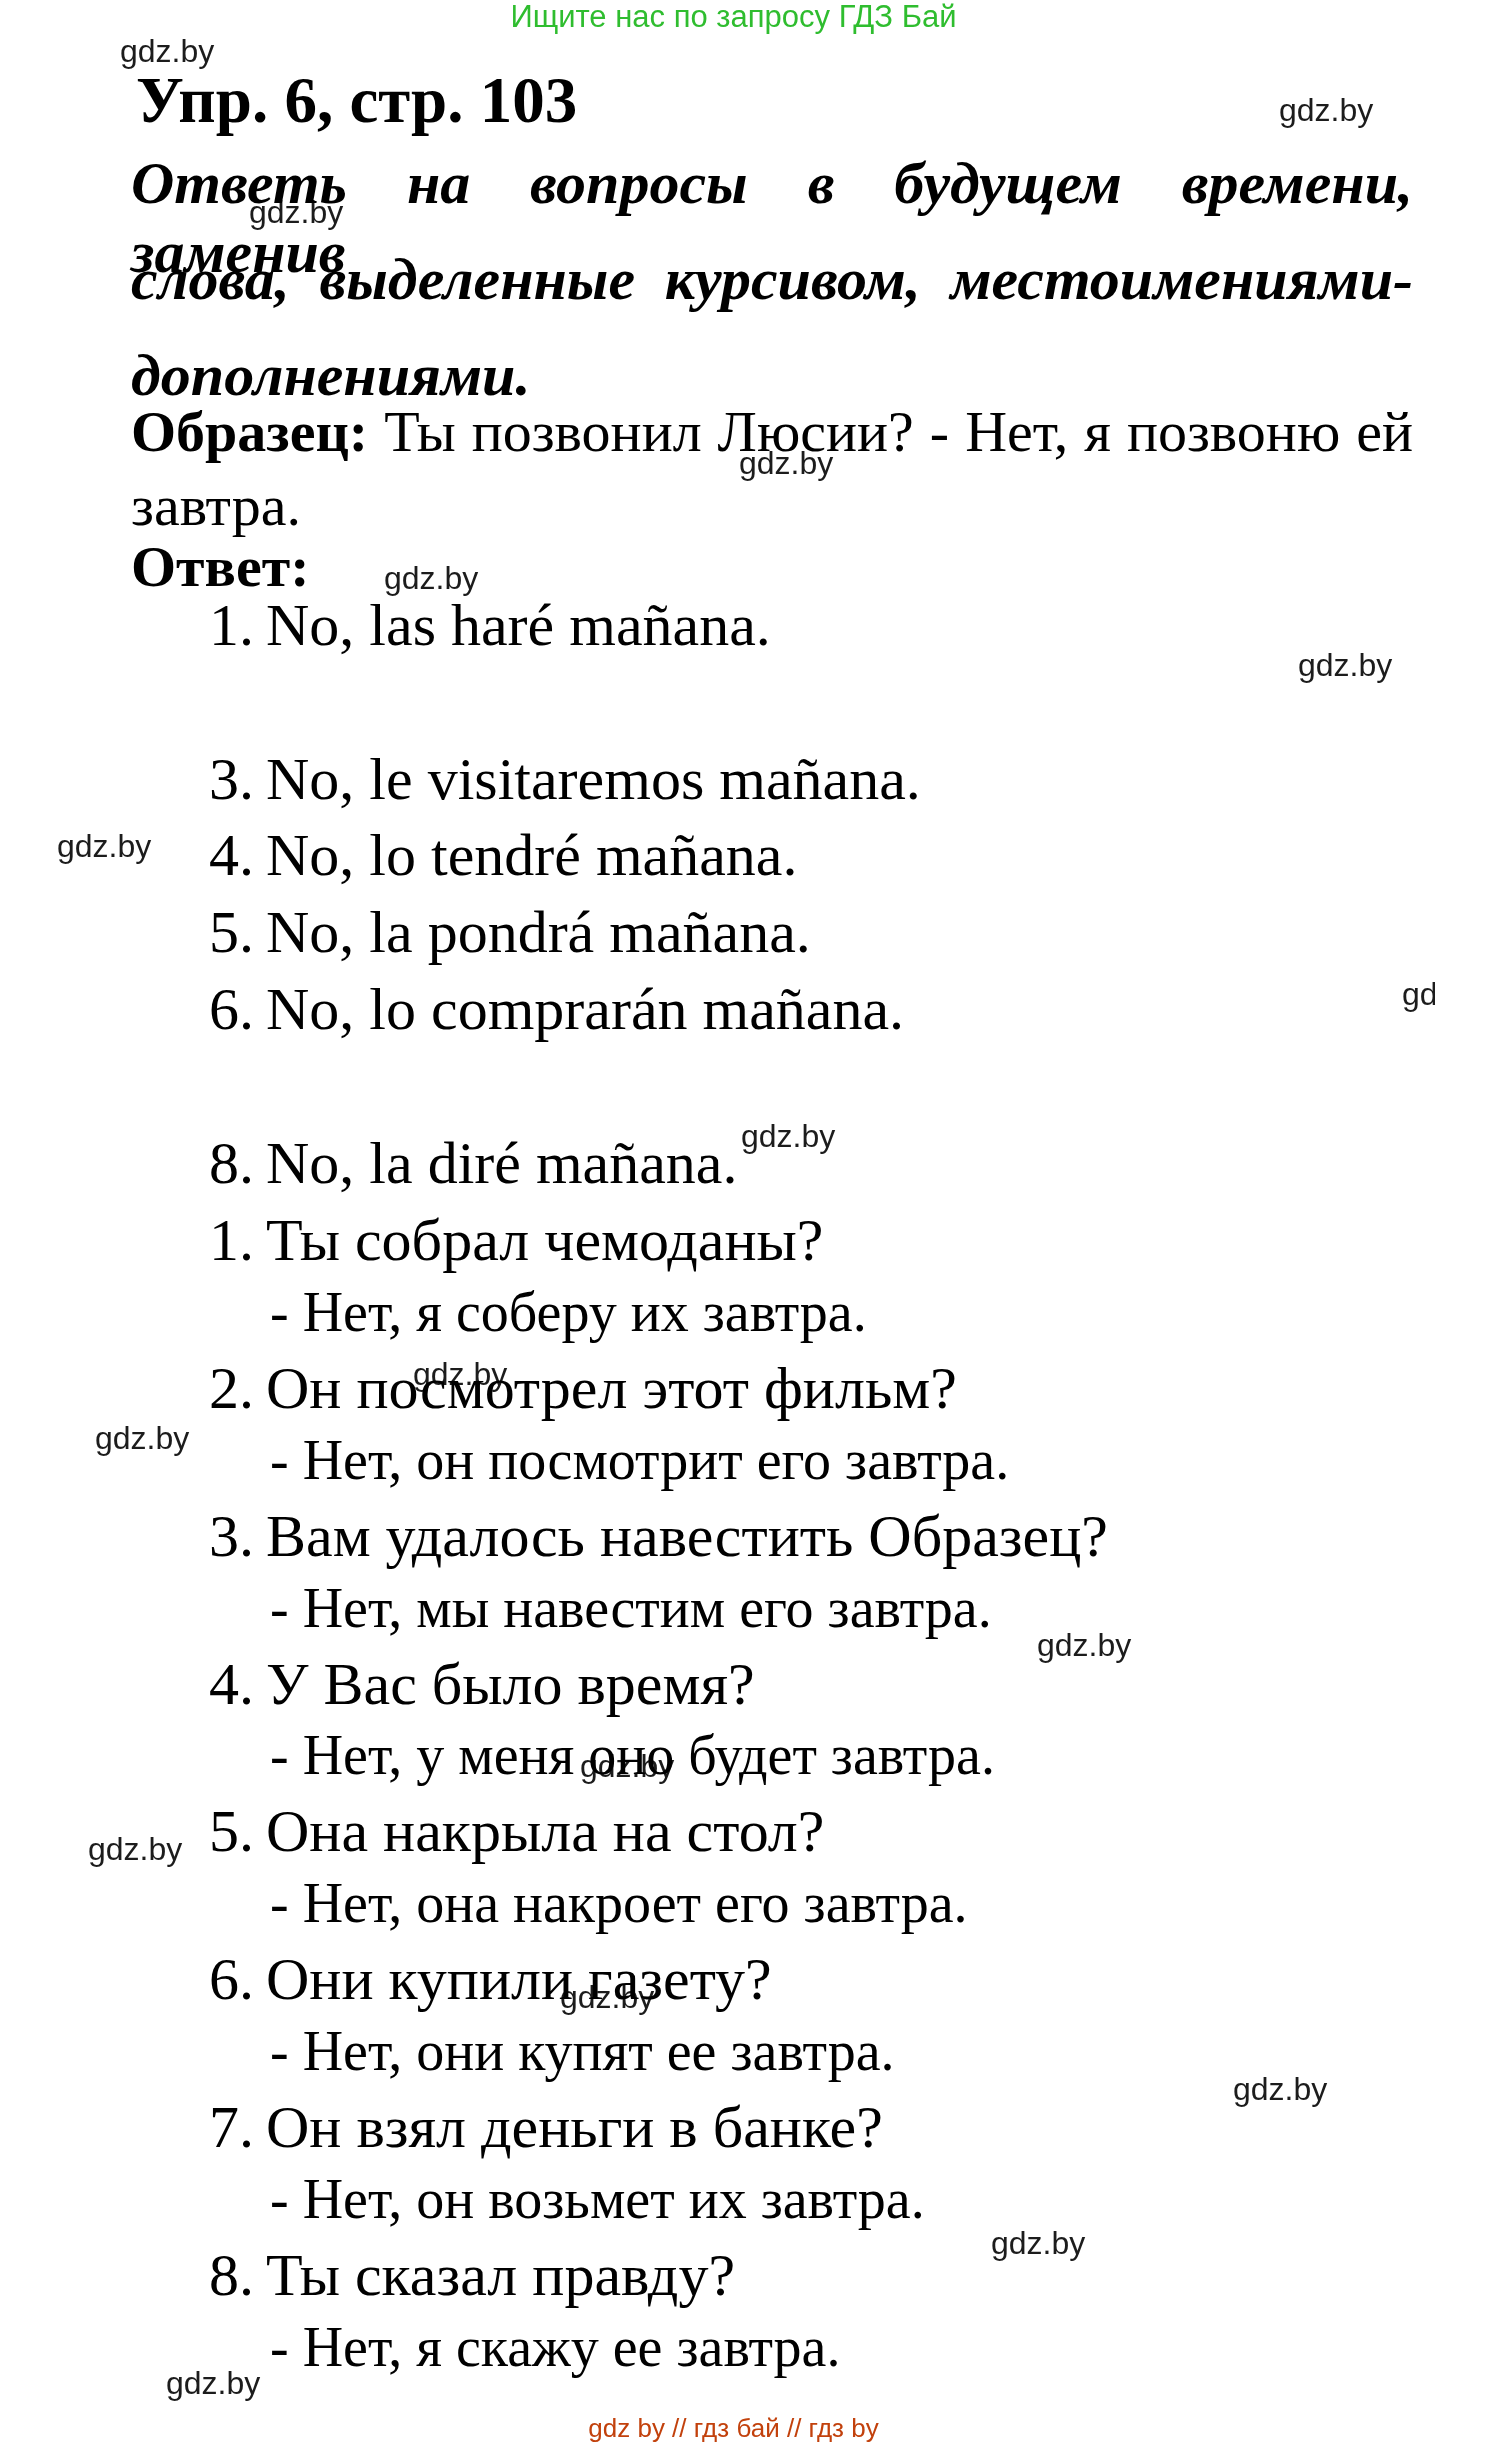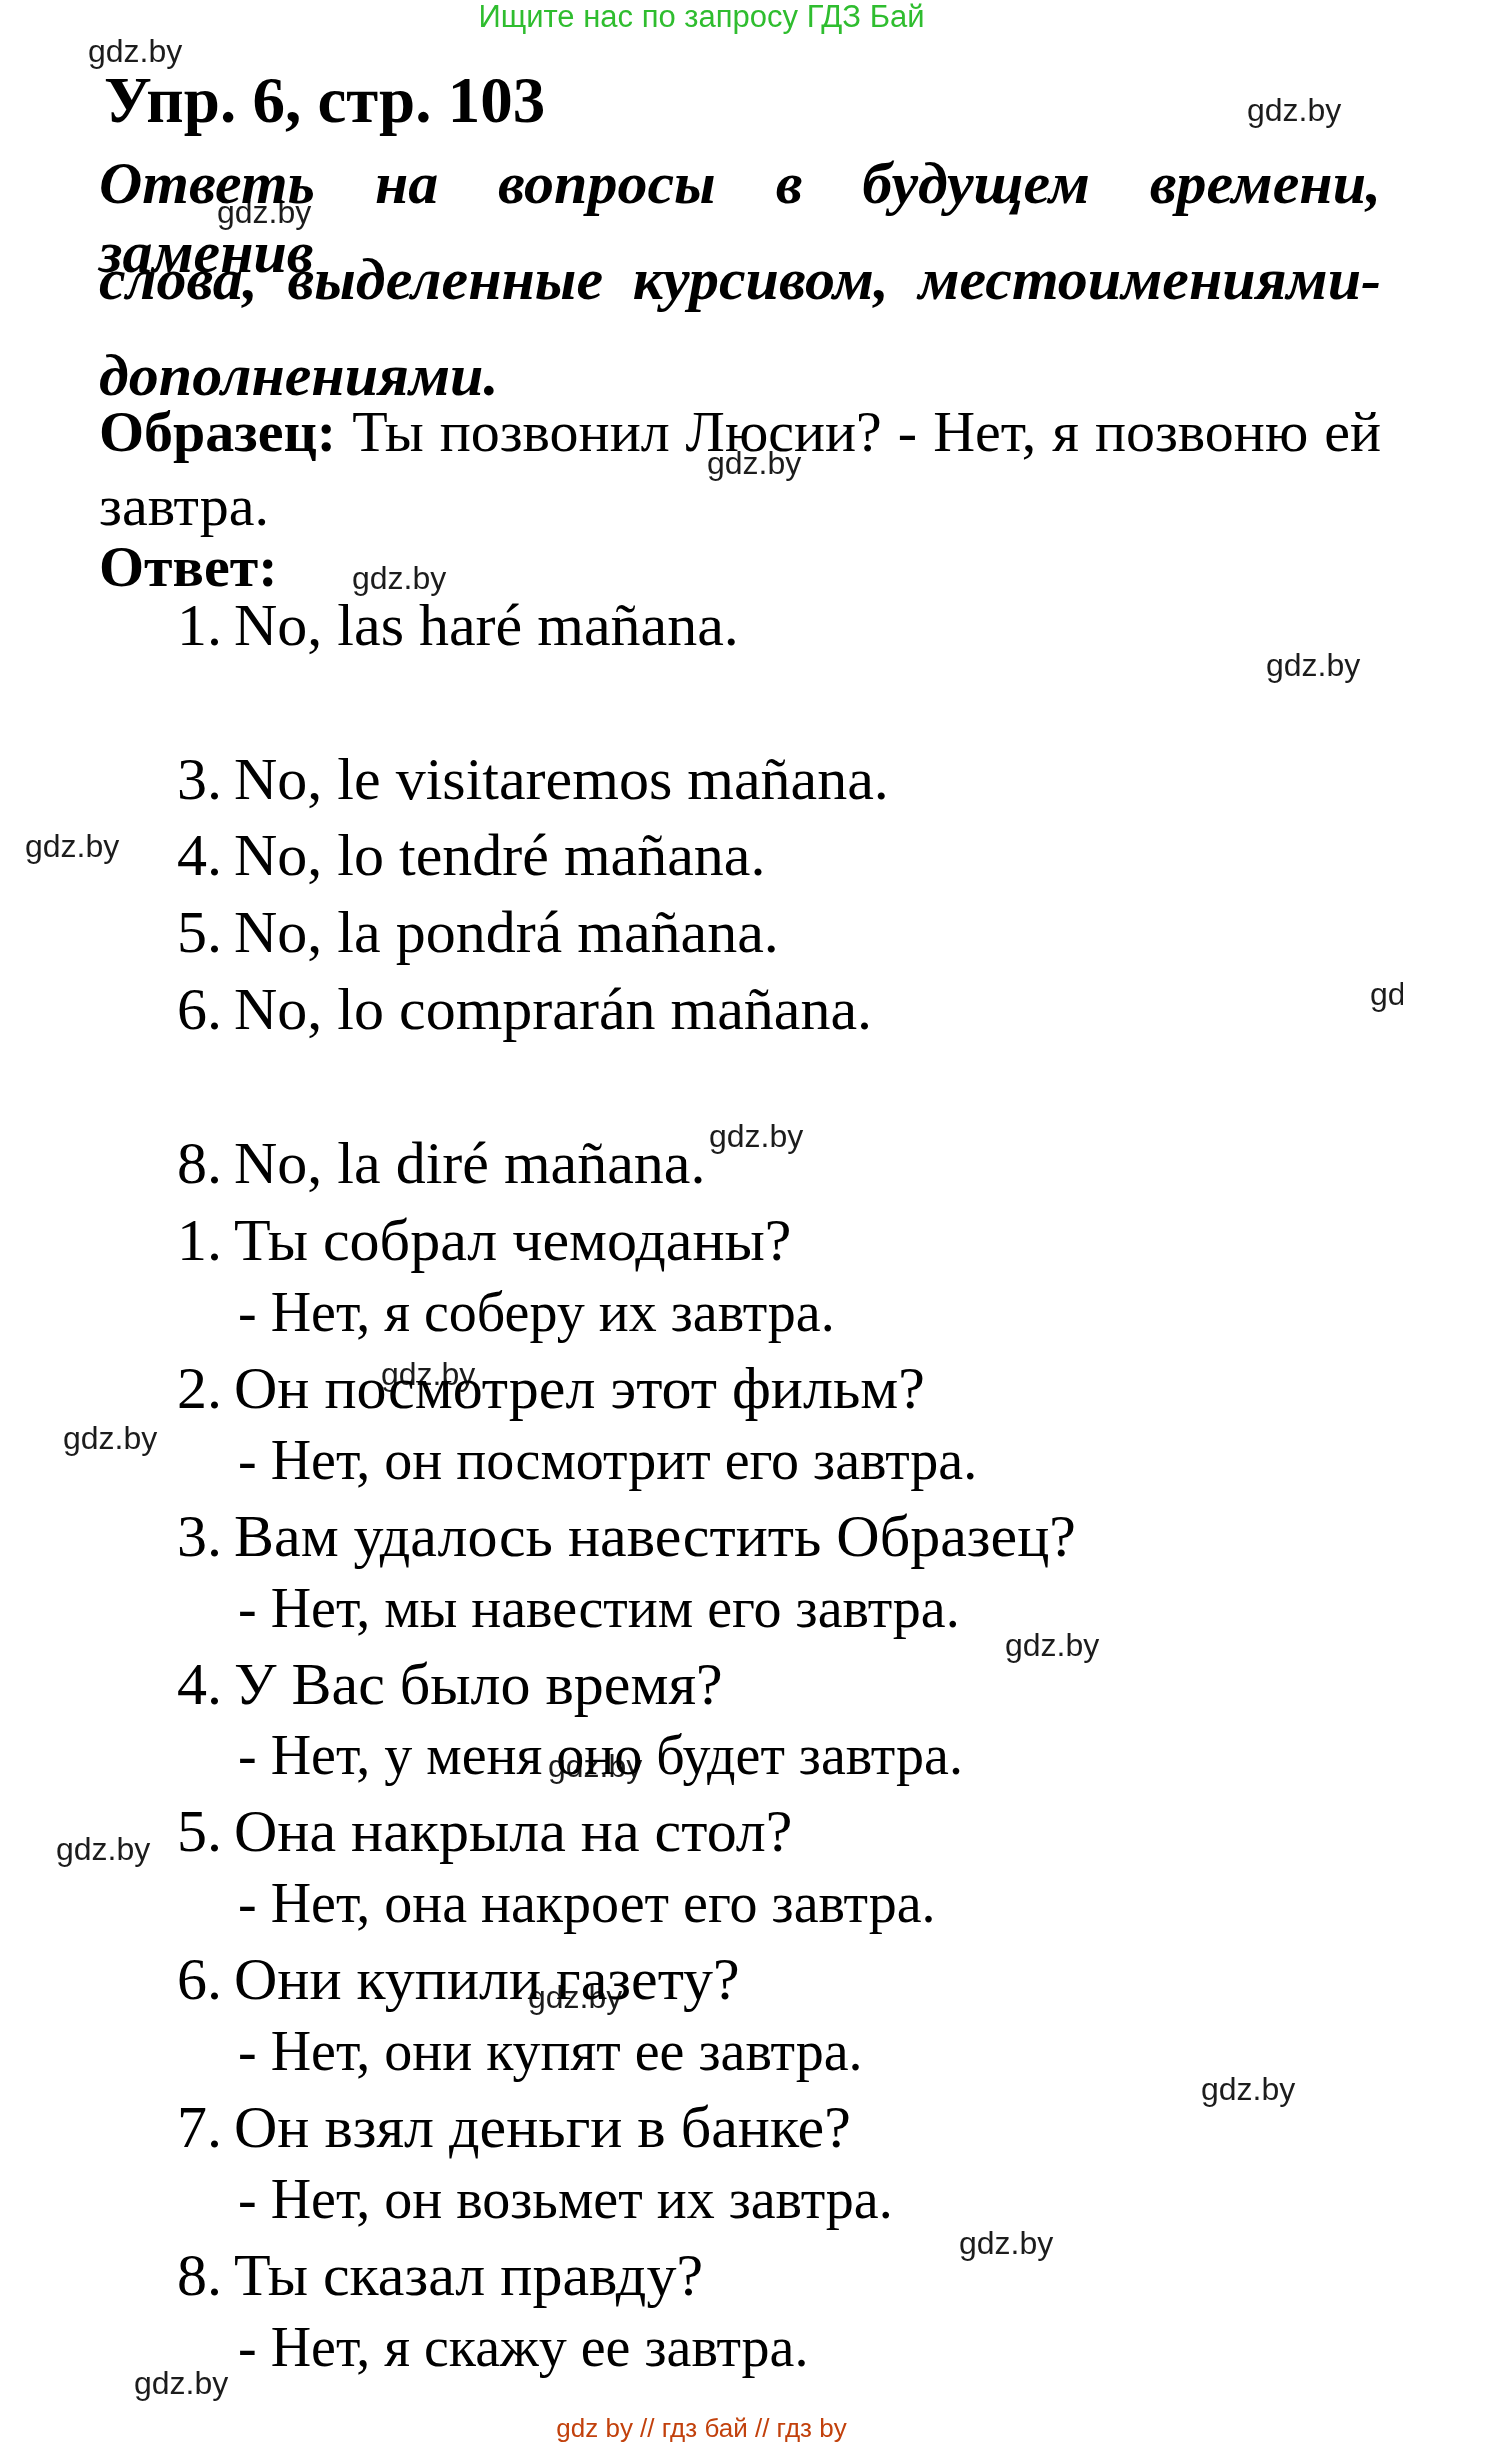--- a/index.html
+++ b/index.html
@@ -4,20 +4,21 @@
 <style>
   html, body { margin: 0; padding: 0; background: #ffffff; }
   .page {
     position: relative;
     width: 1403px;
     height: 2454px;
     background: #ffffff;
     overflow: hidden;
     font-family: "Liberation Serif", "DejaVu Serif", serif;
     color: #000000;
+    margin-left: 32px;
   }
   .banner {
     position: absolute;
     top: 0; left: 0;
     width: 100%;
     text-align: center;
     font-family: "Liberation Sans", "DejaVu Sans", sans-serif;
     font-size: 31px;
     line-height: 1.1;
     color: #2fbd2f;

